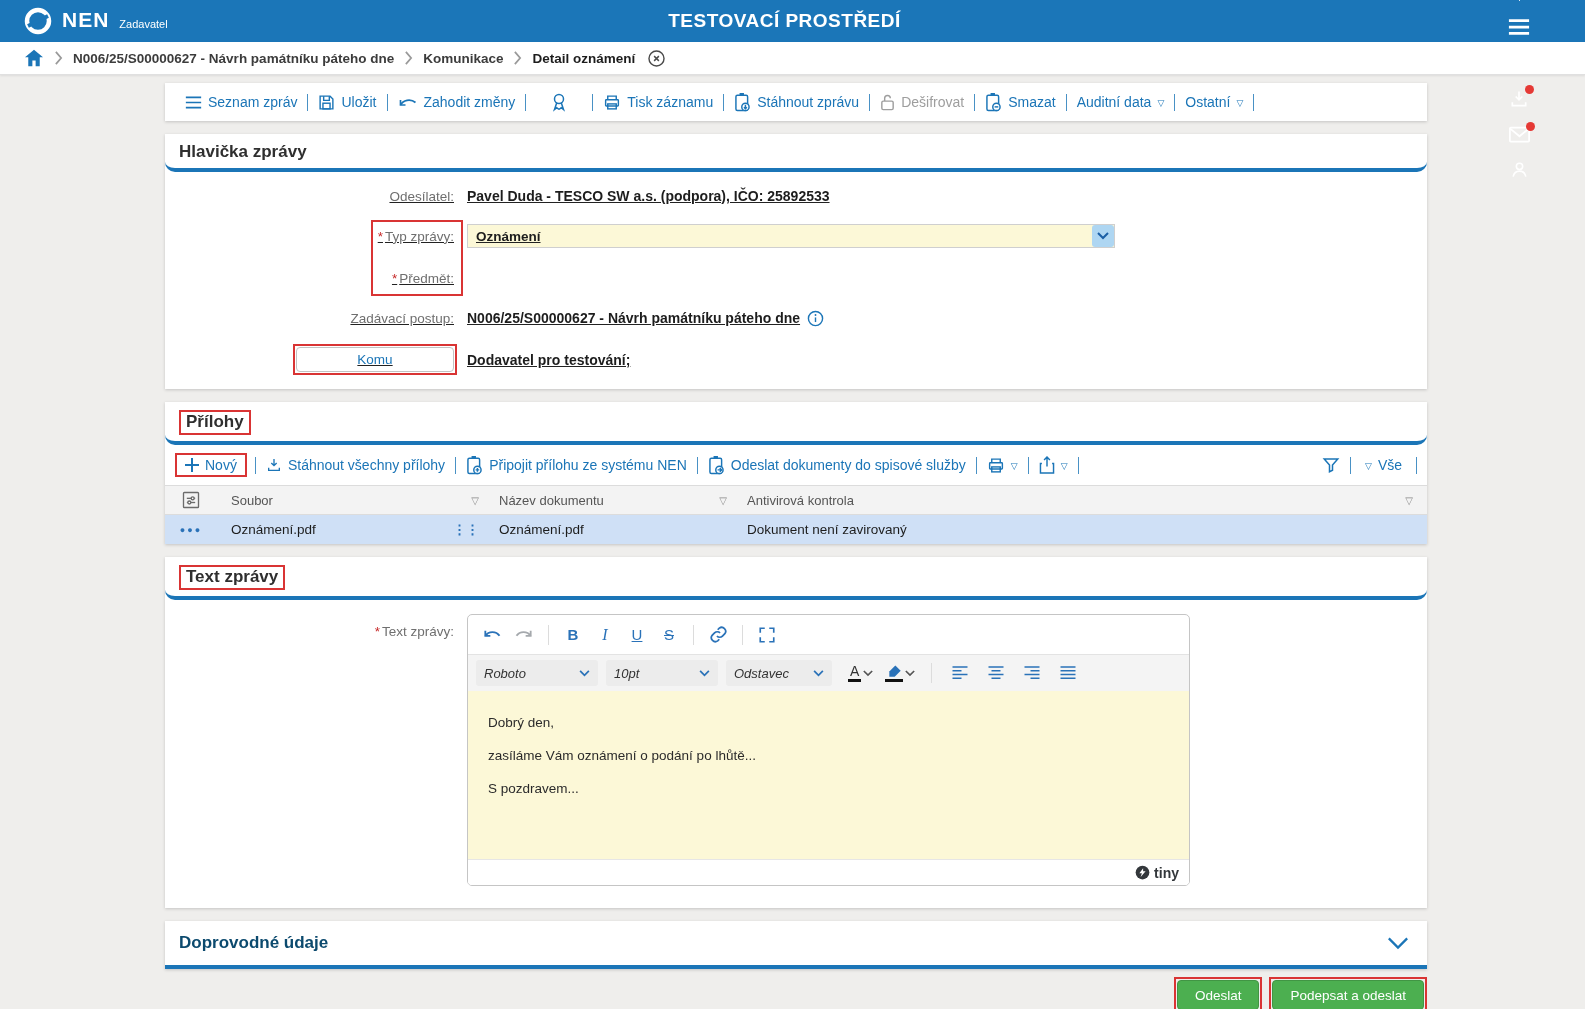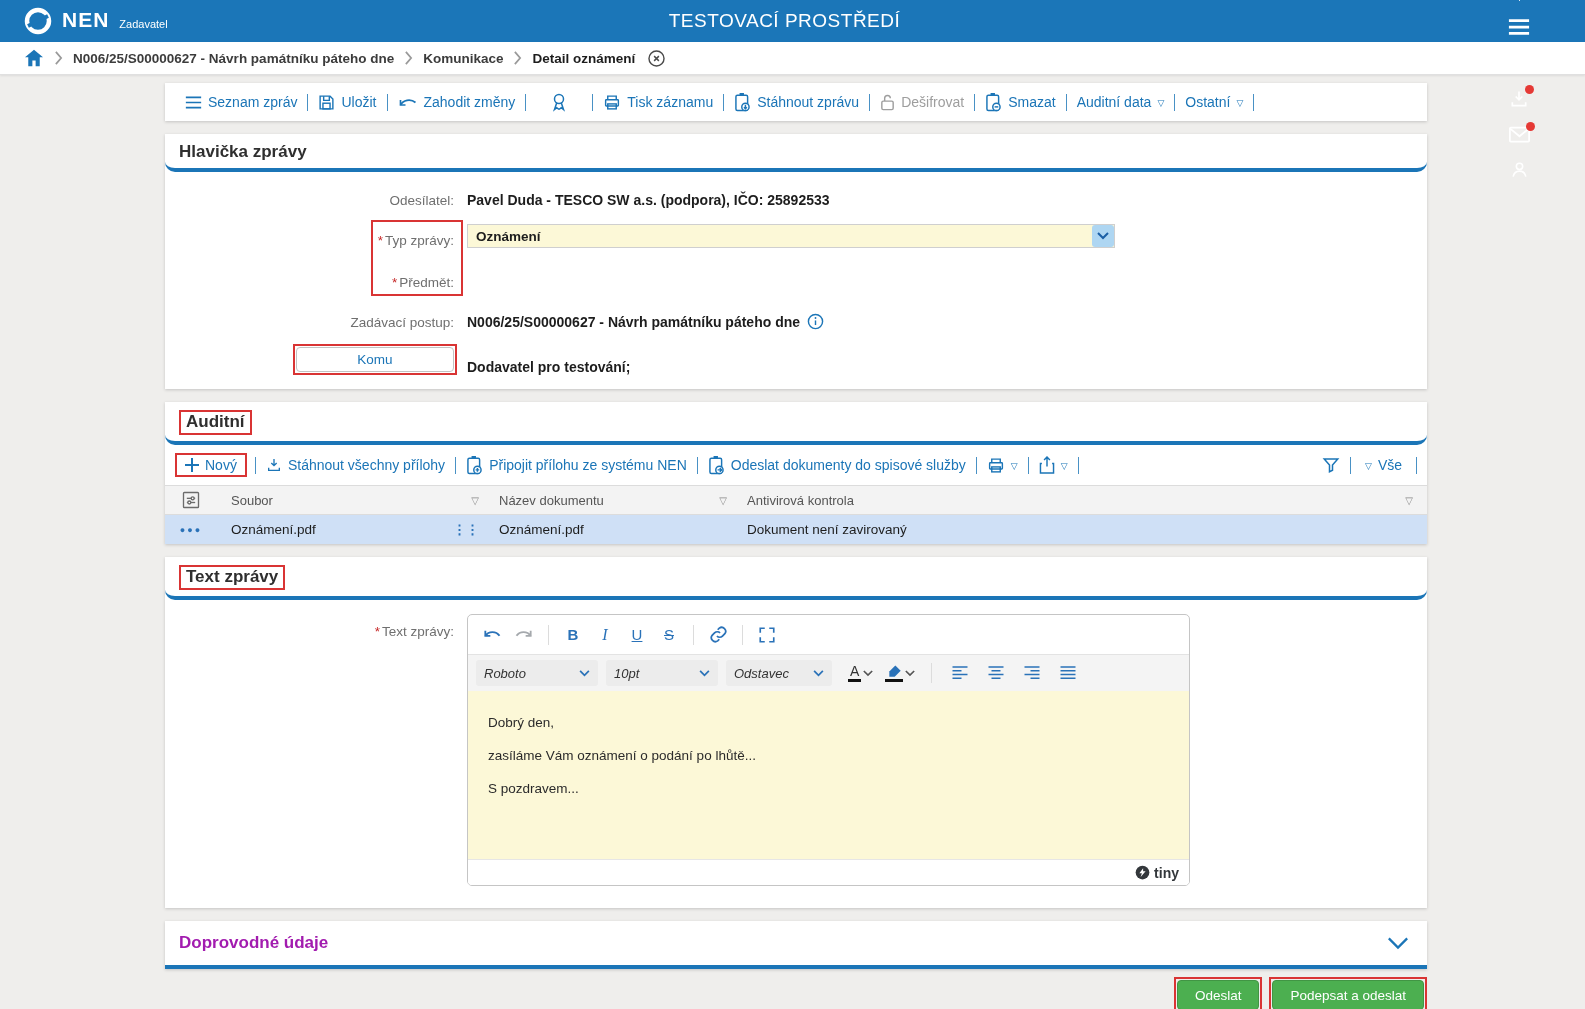--- a/index.html
+++ b/index.html
@@ -10,21 +10,21 @@
     font-family:"Liberation Sans", sans-serif;
     color:#222;
   }
   svg { display:block; }
 
   
   .topbar{ height:42px; background:#1b76b8; display:flex; align-items:center; position:relative; color:#fff; }
   .logo-wrap{ display:flex; align-items:flex-start; margin-left:22px; gap:8px; }
   .logo-text{ font-size:21px; font-weight:bold; letter-spacing:1px; line-height:30px;}
   .logo-sub{ font-size:11px; margin-left:2px; position:relative; top:13px;}
-  .env-title{ position:absolute; left:0; right:16px; text-align:center; font-size:19px; font-weight:normal; letter-spacing:.5px; pointer-events:none;}
+  .env-title{ position:absolute; left:0; right:16px; text-align:center; font-size:19px; font-weight:bold; letter-spacing:.5px; pointer-events:none;}
   .top-right{ margin-left:auto; display:flex; align-items:center; gap:17px; margin-right:18px; z-index:2;flex-direction:column;}
   .top-item{ display:flex; align-items:center; gap:7px; cursor:pointer; }
   .top-time{ font-size:14px; }
   .top-cta{ font-size:15px; font-weight:bold; }
   .v-div{ width:1px; height:26px; background:rgba(255,255,255,.85); }
   .icon-dot{ position:relative; }
   .dot{ position:absolute; top:-4px; right:-5px; width:9px; height:9px; border-radius:50%; background:#e53935; }
 
   
   .crumbbar{ height:33px; background:#fff; display:flex; align-items:center; gap:10px; padding:0 24px; border-bottom:1px solid #e0e0e0; box-shadow:0 1px 2px rgba(0,0,0,.08); position:relative; z-index:1;}
@@ -41,21 +41,21 @@
   .tb-item.disabled{ color:#9e9e9e; }
   .tb-sep{ width:1px; height:17px; background:#1b75b7; opacity:.8;}
   .caret{ font-size:9px; position:relative; top:1px;}
 
   
   .sec-title{ font-size:17px; font-weight:bold; color:#2f2f2f; padding:8px 14px 6px; border-bottom:4px solid #1b75b7; display:flex; align-items:center;border-radius:10px;}
   .red-box{ border:2px solid #d93434; padding:0 5px 1px; display:inline-block;}
 
   
   .hl-form{ position:relative; padding:12px 0 14px; }
-  .frow{ display:flex; align-items:flex-end; min-height:24px; }
+  .frow{ display:flex; align-items:center; min-height:24px;text-decoration:underline; }
   .flabel{ width:295px; min-width:295px; text-align:right; padding-right:6px; color:#6f6f6f; font-size:13.5px;}
   .req{ color:#c62828; margin-right:2px; }
   .fvalue{ margin-left:7px; font-weight:bold; font-size:14px; color:#1d1d1d; display:flex; align-items:center; gap:7px;}
   .field{ margin-left:7px; width:648px; height:24px; background:#fcf8d7; border:1px solid #cfcfcf; display:flex; align-items:center; font-weight:bold; font-size:13.5px; padding-left:8px; color:#1d1d1d;}
   .dd-btn{ margin-left:auto; width:22px; height:22px; background:#aed6f2; border-radius:3px; display:flex; align-items:center; justify-content:center; cursor:pointer;}
   .label-red-rect{ position:absolute; left:206px; top:48px; width:92px; height:76px; border:2px solid #d93434; pointer-events:none;}
   .komu-cell{ width:295px; min-width:295px; display:flex; justify-content:flex-end; padding-right:3px;}
   .komu-outline{ border:2px solid #d93434; padding:1px;}
   .komu-btn{ width:158px; height:25px; background:#fff; border:1px solid #c3c3c3; border-radius:4px; color:#1b75b7; font-size:13.5px; display:flex; align-items:center; justify-content:center; cursor:pointer;}
   .info-i{ cursor:pointer; }
@@ -85,21 +85,21 @@
   .ed-select.w1{width:122px;} .ed-select.w2{width:112px;} .ed-select.w3{width:106px;}
   .color-btn{ display:flex; align-items:center; gap:2px; cursor:pointer; padding:0 2px;}
   .color-glyph{ font-size:14px; color:#333; border-bottom:3px solid #111; padding:0 2px; line-height:15px;}
   .ed-content{ height:168px; background:#fcf8d7; padding:24px 0 0 20px; }
   .ed-content p{ margin:0 0 18px; font-size:13.5px; color:#2b2b2b;}
   .ed-footer{ height:26px; border-top:1px solid #e6e6e6; display:flex; align-items:center; justify-content:flex-end; padding:0 10px; gap:4px; background:#fff;}
   .tiny-txt{ font-size:14px; font-weight:bold; color:#33373b; }
 
   
   .collapse{ height:48px; display:flex; align-items:center; justify-content:space-between; padding:0 18px 0 14px; border-bottom:4px solid #1b75b7;}
-  .collapse .t{ font-size:17px; font-weight:bold; color:#a21caf;}
+  .collapse .t{ font-size:17px; font-weight:bold; color:#0c4a6e;}
 
   
   .actions{ width:1262px; display:flex; justify-content:flex-end; gap:7px; margin-top:-3px;}
   .btn-outline{ border:2px solid #d93434; padding:1px;}
   .green-btn{ height:30px; background:#4caf50; border:1px solid #419544; border-radius:4px; color:#fff; font-size:13.5px; padding:0 17px; display:flex; align-items:center; cursor:pointer;}
 </style>
 </head>
 <body>
 
 <div class="topbar">
@@ -357,21 +357,21 @@
           </span>
         </div>
         <div class="fvalue">Dodavatel pro testování;</div>
       </div>
     </div>
   </div>
 
   <div class="card">
     <div class="sec-title">
       <span class="red-box">
-        <span>Auditní</span>
+        <span>Přílohy</span>
       </span>
     </div>
     <div class="tbar" style="height:40px;">
       <span class="red-box" style="padding:2px 4px;">
         <span class="tb-item" style="padding:0 4px;">
           <span>
               <svg width="14" height="14" viewBox="0 0 14 14" stroke="#1b75b7" stroke-width="2">
                 <path d="M7 0v14M0 7h14"></path>
               </svg>
             </span>

